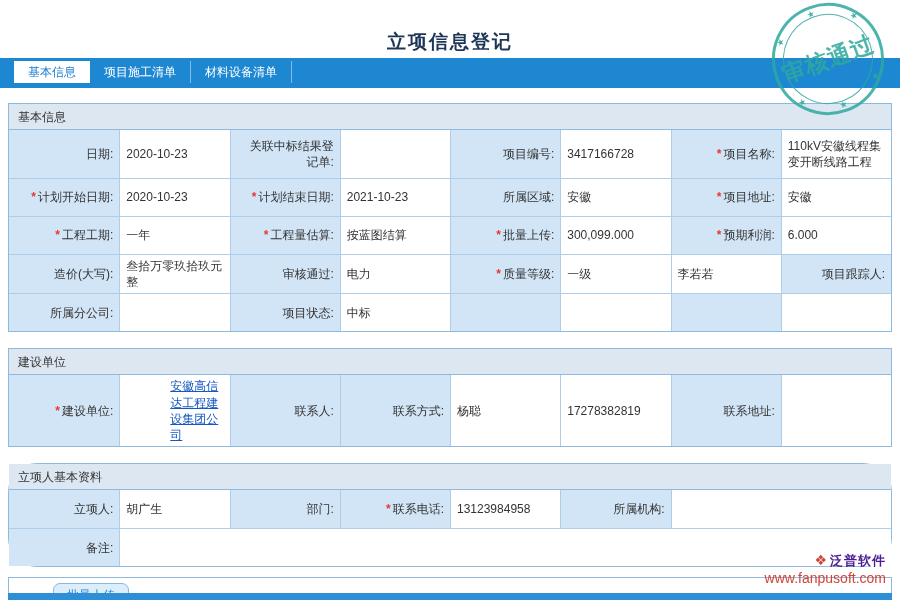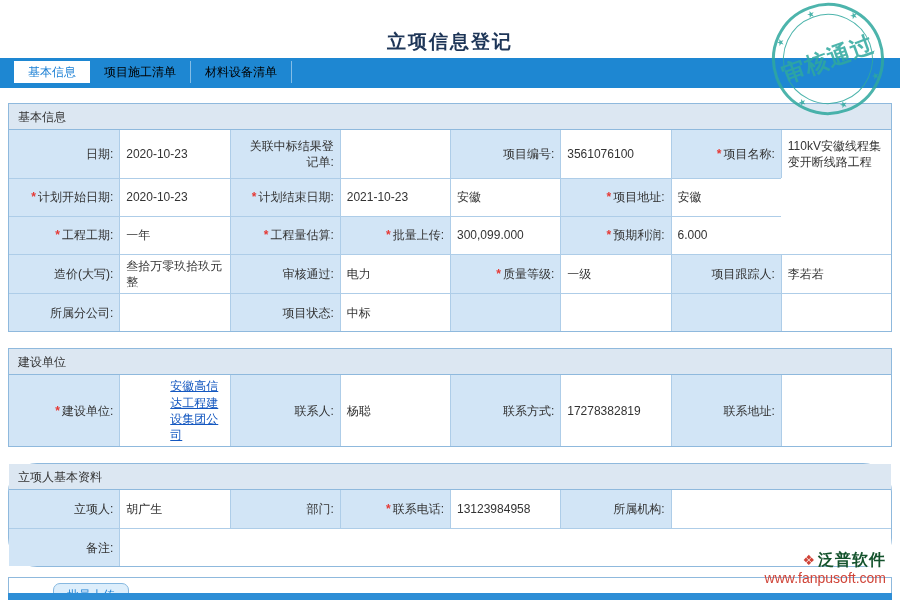--- a/index.html
+++ b/index.html
@@ -13,21 +13,21 @@
     text-align:center; padding-top:29px; font-size:19px; font-weight:bold;
     color:#1d3557; letter-spacing:2px;
   }
   
   .tabbar {
     position:absolute; top:58px; left:0; right:0; height:30px;
     background:#1e87d2; display:flex; align-items:flex-start; padding-left:14px;
   }
   .tab {
     margin-top:3px; height:22px; line-height:22px; padding:0 14px;
-    color:#000000; cursor:pointer; font-size:12px;
+    color:#ffffff; cursor:pointer; font-size:12px;
     border-right:1px solid rgba(255,255,255,.45);
   }
   .tab.active { background:#fff; color:#1a7fd4; border-right:none; }
   
   .content { position:absolute; top:103px; left:8px; right:8px; }
   .box { border:1px solid #8fb9dd; background:#fff; }
   .mb16 { margin-bottom:16px; }
   .mb10 { margin-bottom:10px;border-radius:29px; }
   .sec-header {
     height:26px; line-height:26px; padding-left:9px;
@@ -54,21 +54,21 @@
   }
   .upload-btn {
     background:#ddeefb; border:1px solid #86b8e0; color:#1a7fd4;
     border-radius:7px; padding:3px 13px; font-size:12px; cursor:pointer;
     font-family:inherit;
   }
   
   .bottombar { position:absolute; left:8px; right:8px; bottom:0; height:7px; background:#2e8ed6; }
   
   .logo { position:absolute; right:14px; bottom:13px; text-align:right; line-height:1.25; z-index:6; }
-  .logo-brand { font-size:16px; font-weight:bold; color:#14532d; letter-spacing:1px; }
+  .logo-brand { font-size:13px; font-weight:bold; color:#4c1d95; letter-spacing:1px; }
   .logo-icon { color:#d04438; margin-right:3px; font-size:14px; }
   .logo-url { font-size:14px; color:#d04438; }
   
   .stamp {
     position:absolute; left:772px; top:3px; width:112px; height:112px;
     transform:rotate(-20deg); opacity:.85; z-index:5; pointer-events:none;
     color:#2fa89e;
   }
   .stamp-outer { position:absolute; inset:0; border:3px solid #2fa89e; border-radius:50%; }
   .stamp-inner { position:absolute; inset:11px; border:1px solid #2fa89e; border-radius:50%; }
@@ -123,57 +123,62 @@
           <div class="cell">2020-10-23</div>
           <div class="cell lbl">
               <span class="req"></span>
               <span>关联中标结果登记单:</span>
             </div>
           <div class="cell"></div>
           <div class="cell lbl">
               <span class="req"></span>
               <span>项目编号:</span>
             </div>
-          <div class="cell">3561076100</div>
+          <div class="cell">3417166728</div>
           <div class="cell lbl">
               <span class="req">*</span>
               <span>项目名称:</span>
             </div>
           <div class="cell">110kV安徽线程集变开断线路工程</div>
         </div>
 
         <div class="frow">
           <div class="cell lbl">
               <span class="req">*</span>
               <span>计划开始日期:</span>
             </div>
           <div class="cell">2020-10-23</div>
           <div class="cell lbl">
               <span class="req">*</span>
               <span>计划结束日期:</span>
             </div>
           <div class="cell">2021-10-23</div>
+          <div class="cell lbl">
+              <span class="req"></span>
+              <span>所属区域:</span>
+            </div>
           <div class="cell">安徽</div>
           <div class="cell lbl">
               <span class="req">*</span>
               <span>项目地址:</span>
             </div>
           <div class="cell">安徽</div>
         </div>
 
         <div class="frow">
           <div class="cell lbl">
               <span class="req">*</span>
               <span>工程工期:</span>
             </div>
           <div class="cell">一年</div>
           <div class="cell lbl">
               <span class="req">*</span>
               <span>工程量估算:</span>
             </div>
+          <div class="cell">按蓝图结算</div>
           <div class="cell lbl">
               <span class="req">*</span>
               <span>批量上传:</span>
             </div>
           <div class="cell">300,099.000</div>
           <div class="cell lbl">
               <span class="req">*</span>
               <span>预期利润:</span>
             </div>
           <div class="cell">6.000</div>
@@ -188,25 +193,25 @@
           <div class="cell lbl">
               <span class="req"></span>
               <span>审核通过:</span>
             </div>
           <div class="cell">电力</div>
           <div class="cell lbl">
               <span class="req">*</span>
               <span>质量等级:</span>
             </div>
           <div class="cell">一级</div>
+          <div class="cell">李若若</div>
           <div class="cell lbl">
               <span class="req"></span>
               <span>项目跟踪人:</span>
             </div>
-          <div class="cell">李若若</div>
         </div>
 
         <div class="frow">
           <div class="cell lbl">
               <span class="req"></span>
               <span>所属分公司:</span>
             </div>
           <div class="cell"></div>
           <div class="cell lbl">
               <span class="req"></span>
@@ -234,25 +239,25 @@
               <span class="req">*</span>
               <span>建设单位:</span>
             </div>
           <div class="cell">
               <a class="link">安徽高信达工程建设集团公司</a>
             </div>
           <div class="cell lbl">
               <span class="req"></span>
               <span>联系人:</span>
             </div>
+          <div class="cell lbl">
+              <span class="req"></span>
+              <span>联系方式:</span>
+            </div>
           <div class="cell">杨聪</div>
-          <div class="cell lbl">
-              <span class="req"></span>
-              <span>联系方式:</span>
-            </div>
           <div class="cell">17278382819</div>
           <div class="cell lbl">
               <span class="req"></span>
               <span>联系地址:</span>
             </div>
           <div class="cell"></div>
         </div>
       </div>
     </div>
 

